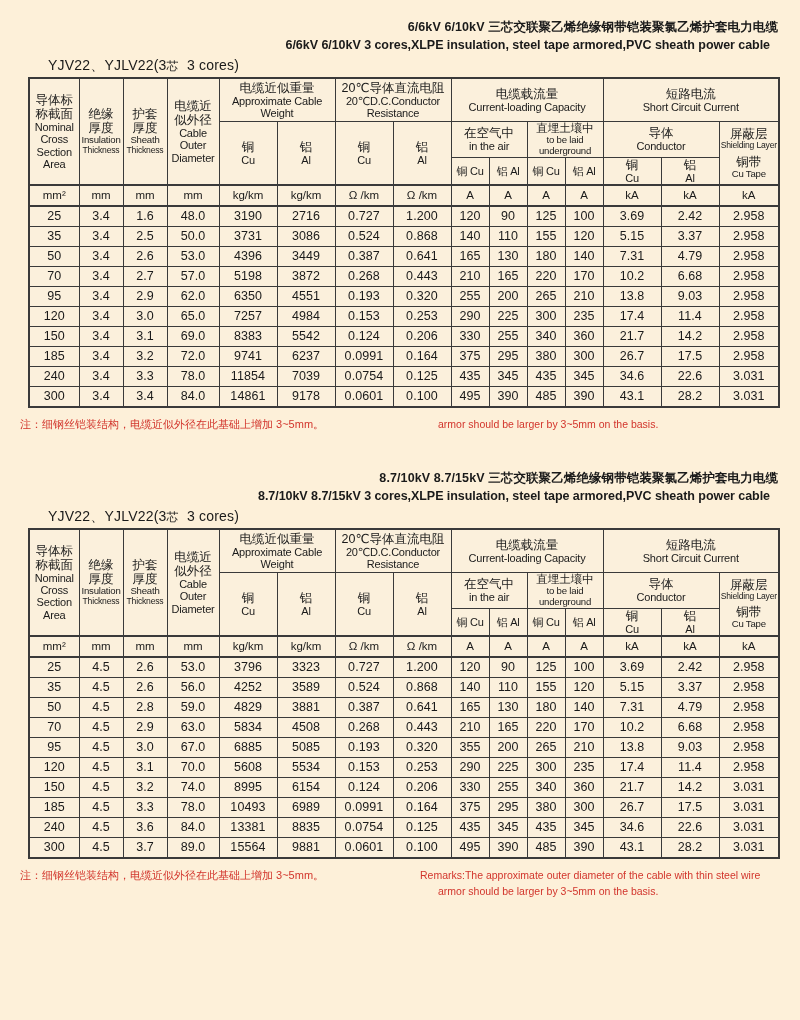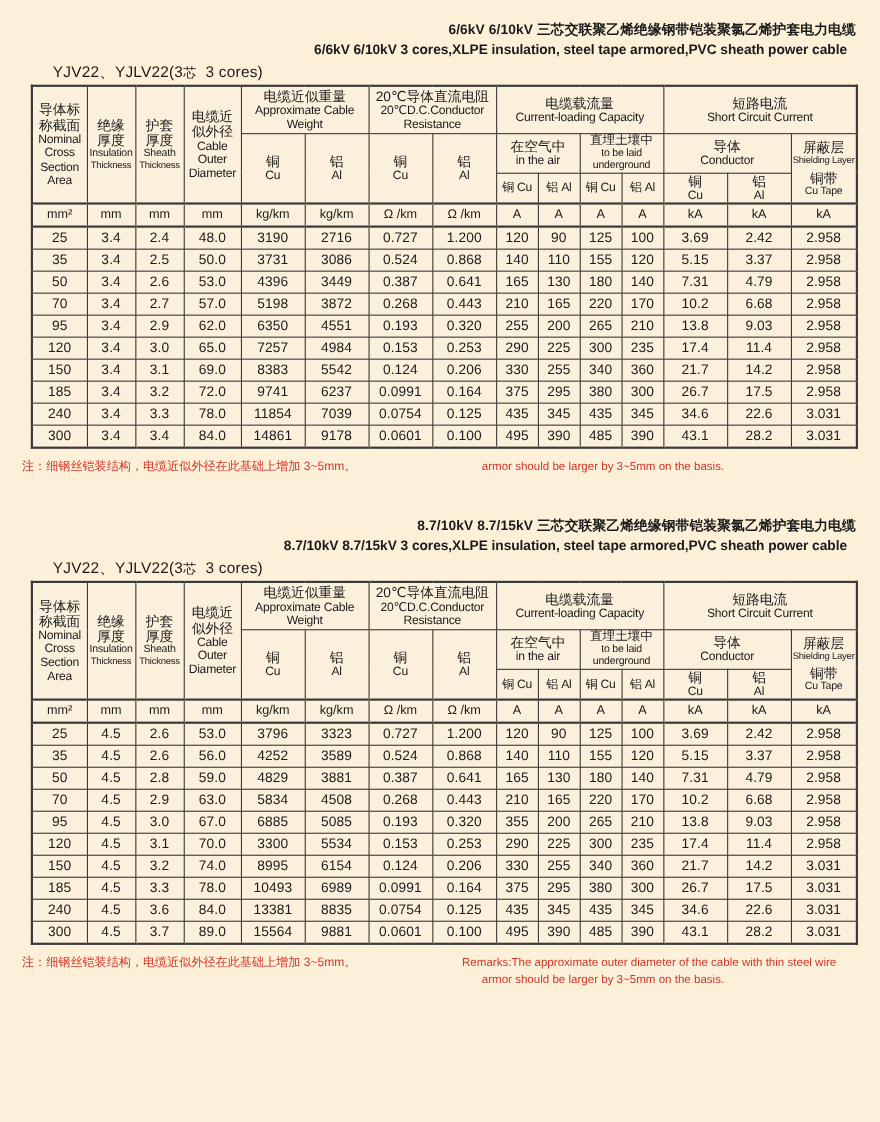--- a/index.html
+++ b/index.html
@@ -320,21 +320,21 @@
             <td class="thick-top">A</td>
             <td class="thick-top">kA</td>
             <td class="thick-top">kA</td>
             <td class="edge-r thick-top">kA</td>
           </tr>
         </thead>
         <tbody class="data">
             <tr>
               <td class="edge-l">25</td>
               <td>3.4</td>
-              <td>2.4</td>
+              <td>1.6</td>
               <td>48.0</td>
               <td>3190</td>
               <td>2716</td>
               <td>0.727</td>
               <td>1.200</td>
               <td>120</td>
               <td>90</td>
               <td>125</td>
               <td>100</td>
               <td>3.69</td>
@@ -746,21 +746,21 @@
               <td>210</td>
               <td>13.8</td>
               <td>9.03</td>
               <td class="edge-r">2.958</td>
             </tr>
             <tr>
               <td class="edge-l">120</td>
               <td>4.5</td>
               <td>3.1</td>
               <td>70.0</td>
-              <td>3300</td>
+              <td>5608</td>
               <td>5534</td>
               <td>0.153</td>
               <td>0.253</td>
               <td>290</td>
               <td>225</td>
               <td>300</td>
               <td>235</td>
               <td>17.4</td>
               <td>11.4</td>
               <td class="edge-r">2.958</td>

